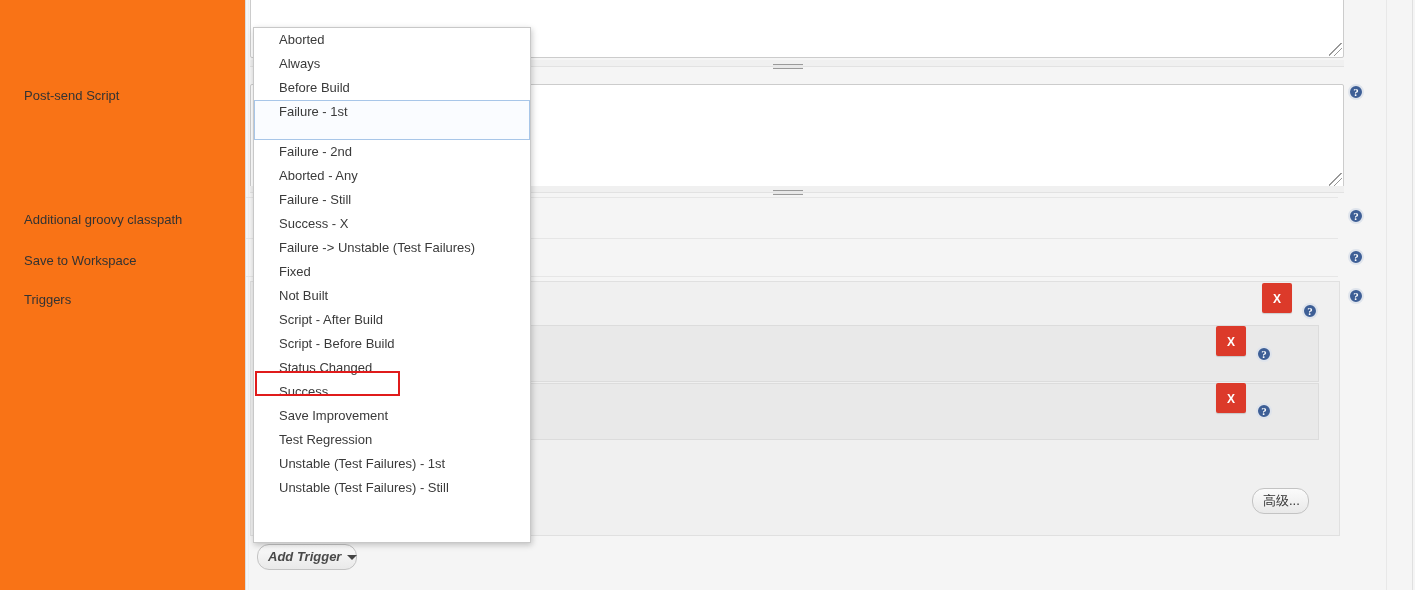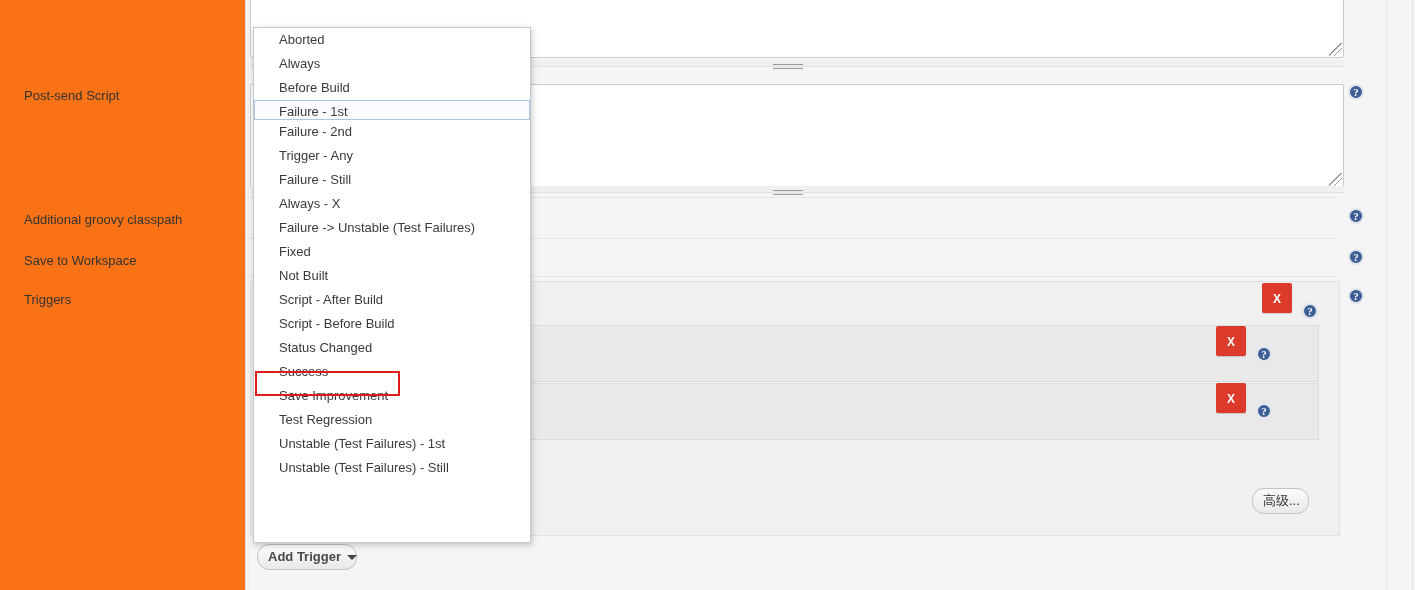--- a/index.html
+++ b/index.html
@@ -167,21 +167,21 @@
     line-height: 24px;
     padding-left: 25px;
     font-size: 13px;
     color: #3a3a3a;
     white-space: nowrap;
     cursor: pointer;
   }
   .dd-item.focused {
     border: 1px solid #a8c6e8;
     background: #fafcff;
-    height: 20px;
+    height: 40px;
     line-height: 22px;
     padding-left: 24px;
   }
 
   
   .annot {
     position: absolute;
     left: 255px;
     top: 371px;
     width: 145px;
@@ -241,34 +241,34 @@
     <div class="help" style="left:1010px; top:403px;">?</div>
 
     <div class="help" style="left:1102px; top:84px;">?</div>
     <div class="help" style="left:1102px; top:208px;">?</div>
     <div class="help" style="left:1102px; top:249px;">?</div>
     <div class="help" style="left:1102px; top:288px;">?</div>
 
     <div class="col-divider" style="left:1140px; background:#e8e8e8;"></div>
     <div class="col-divider" style="left:1166px; background:#e0e0e0;"></div>
 
-    <button class="btn btn-bold" style="left:11px; top:544px; width:100px; height:26px; line-height:24px; text-align:left;">
+    <button class="btn btn-bold" style="left:11px; top:544px; width:100px; height:26px; line-height:24px; text-align:left;font-style:italic;">
       <span>Add Trigger</span><span class="caret"></span>
     </button>
   </div>
 
   <div class="dropdown" id="dropdown">
       <div class="dd-item">Aborted</div>
       <div class="dd-item">Always</div>
       <div class="dd-item">Before Build</div>
       <div class="dd-item focused">Failure - 1st</div>
       <div class="dd-item">Failure - 2nd</div>
-      <div class="dd-item">Trigger - Any</div>
+      <div class="dd-item">Aborted - Any</div>
       <div class="dd-item">Failure - Still</div>
-      <div class="dd-item">Always - X</div>
+      <div class="dd-item">Success - X</div>
       <div class="dd-item">Failure -&gt; Unstable (Test Failures)</div>
       <div class="dd-item">Fixed</div>
       <div class="dd-item">Not Built</div>
       <div class="dd-item">Script - After Build</div>
       <div class="dd-item">Script - Before Build</div>
       <div class="dd-item">Status Changed</div>
       <div class="dd-item">Success</div>
       <div class="dd-item">Save Improvement</div>
       <div class="dd-item">Test Regression</div>
       <div class="dd-item">Unstable (Test Failures) - 1st</div>

